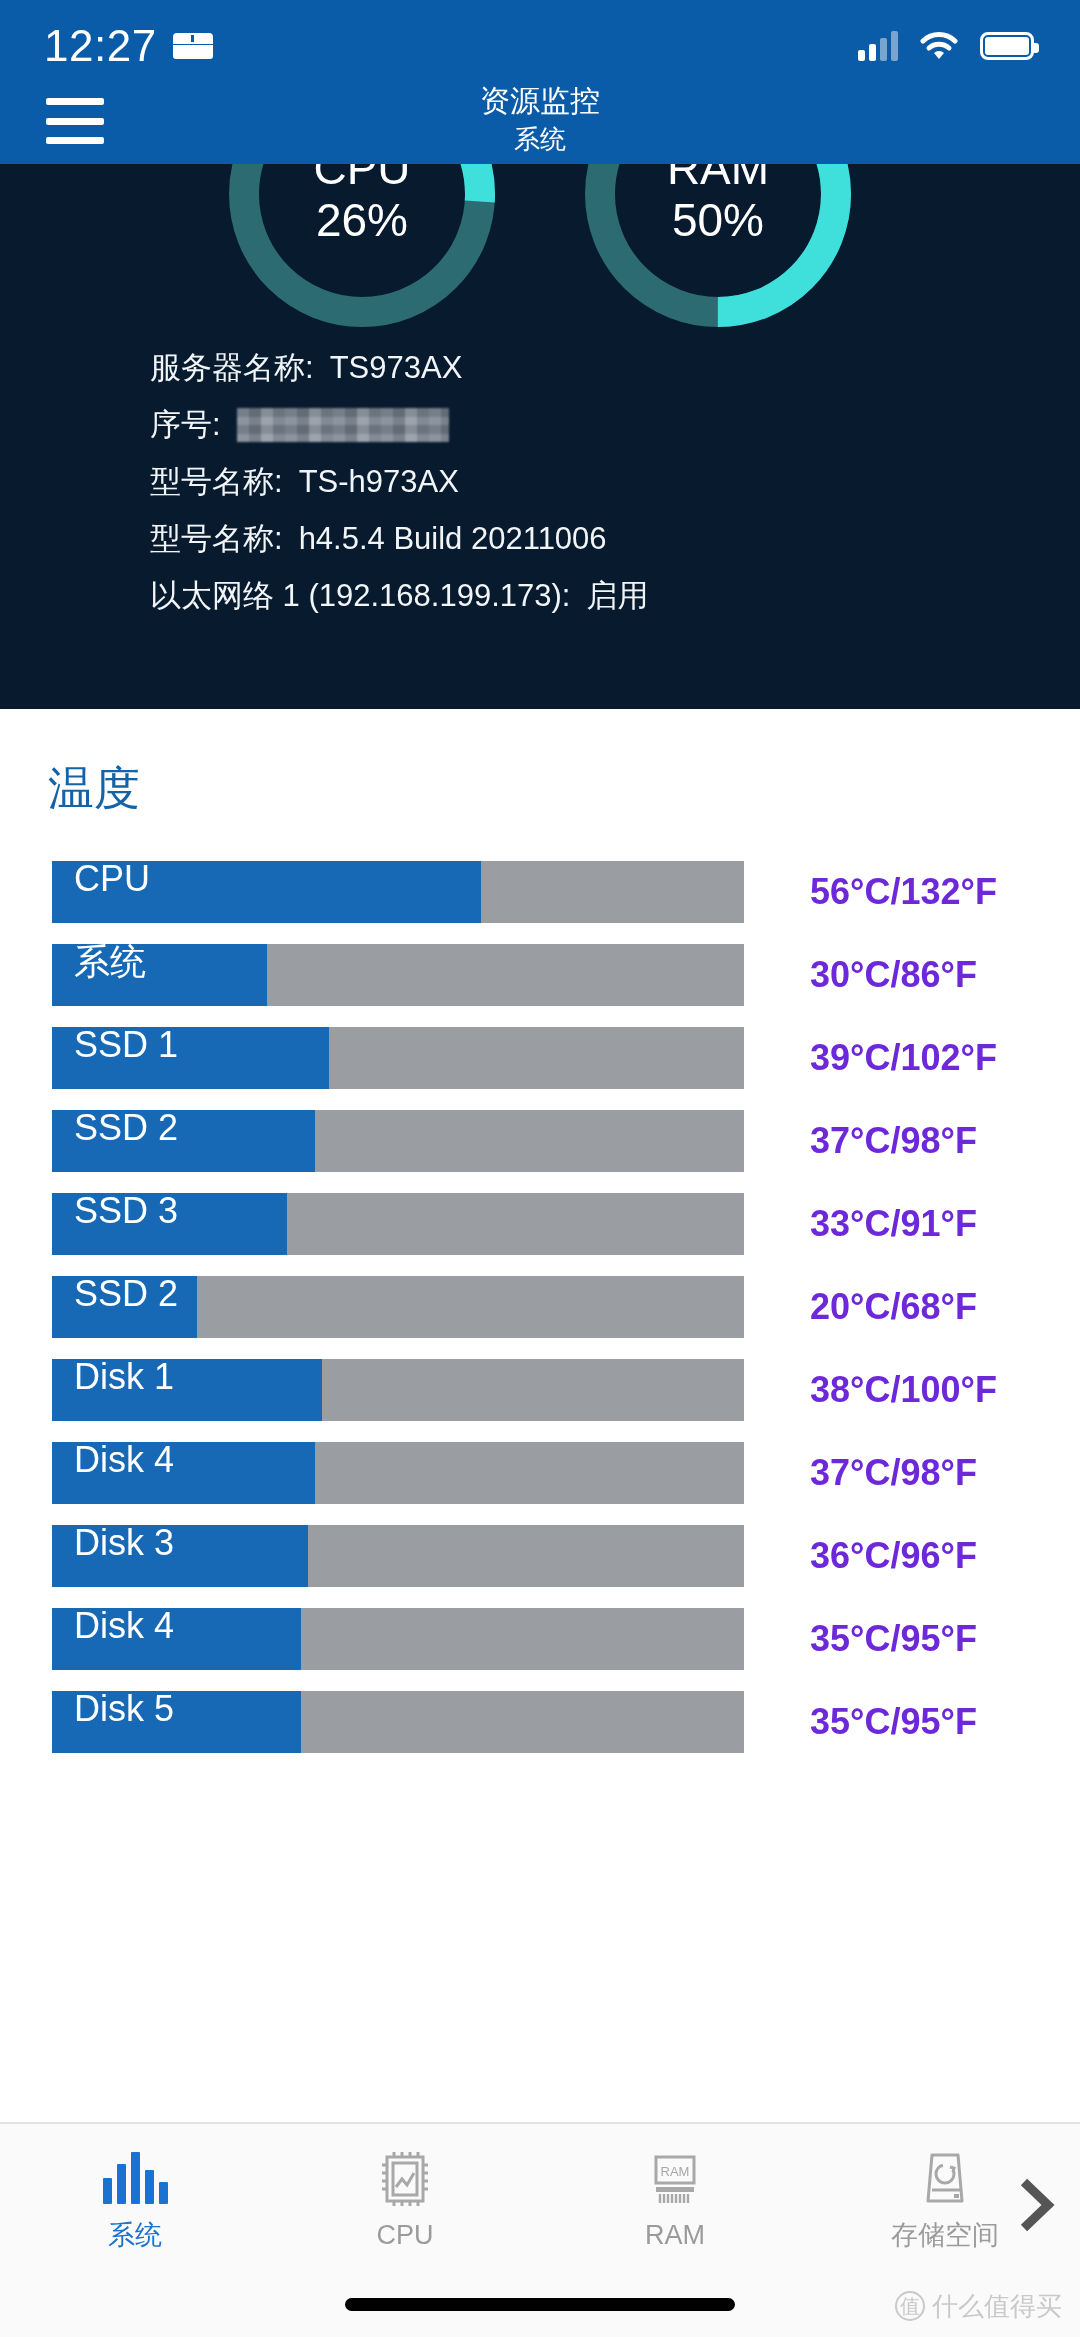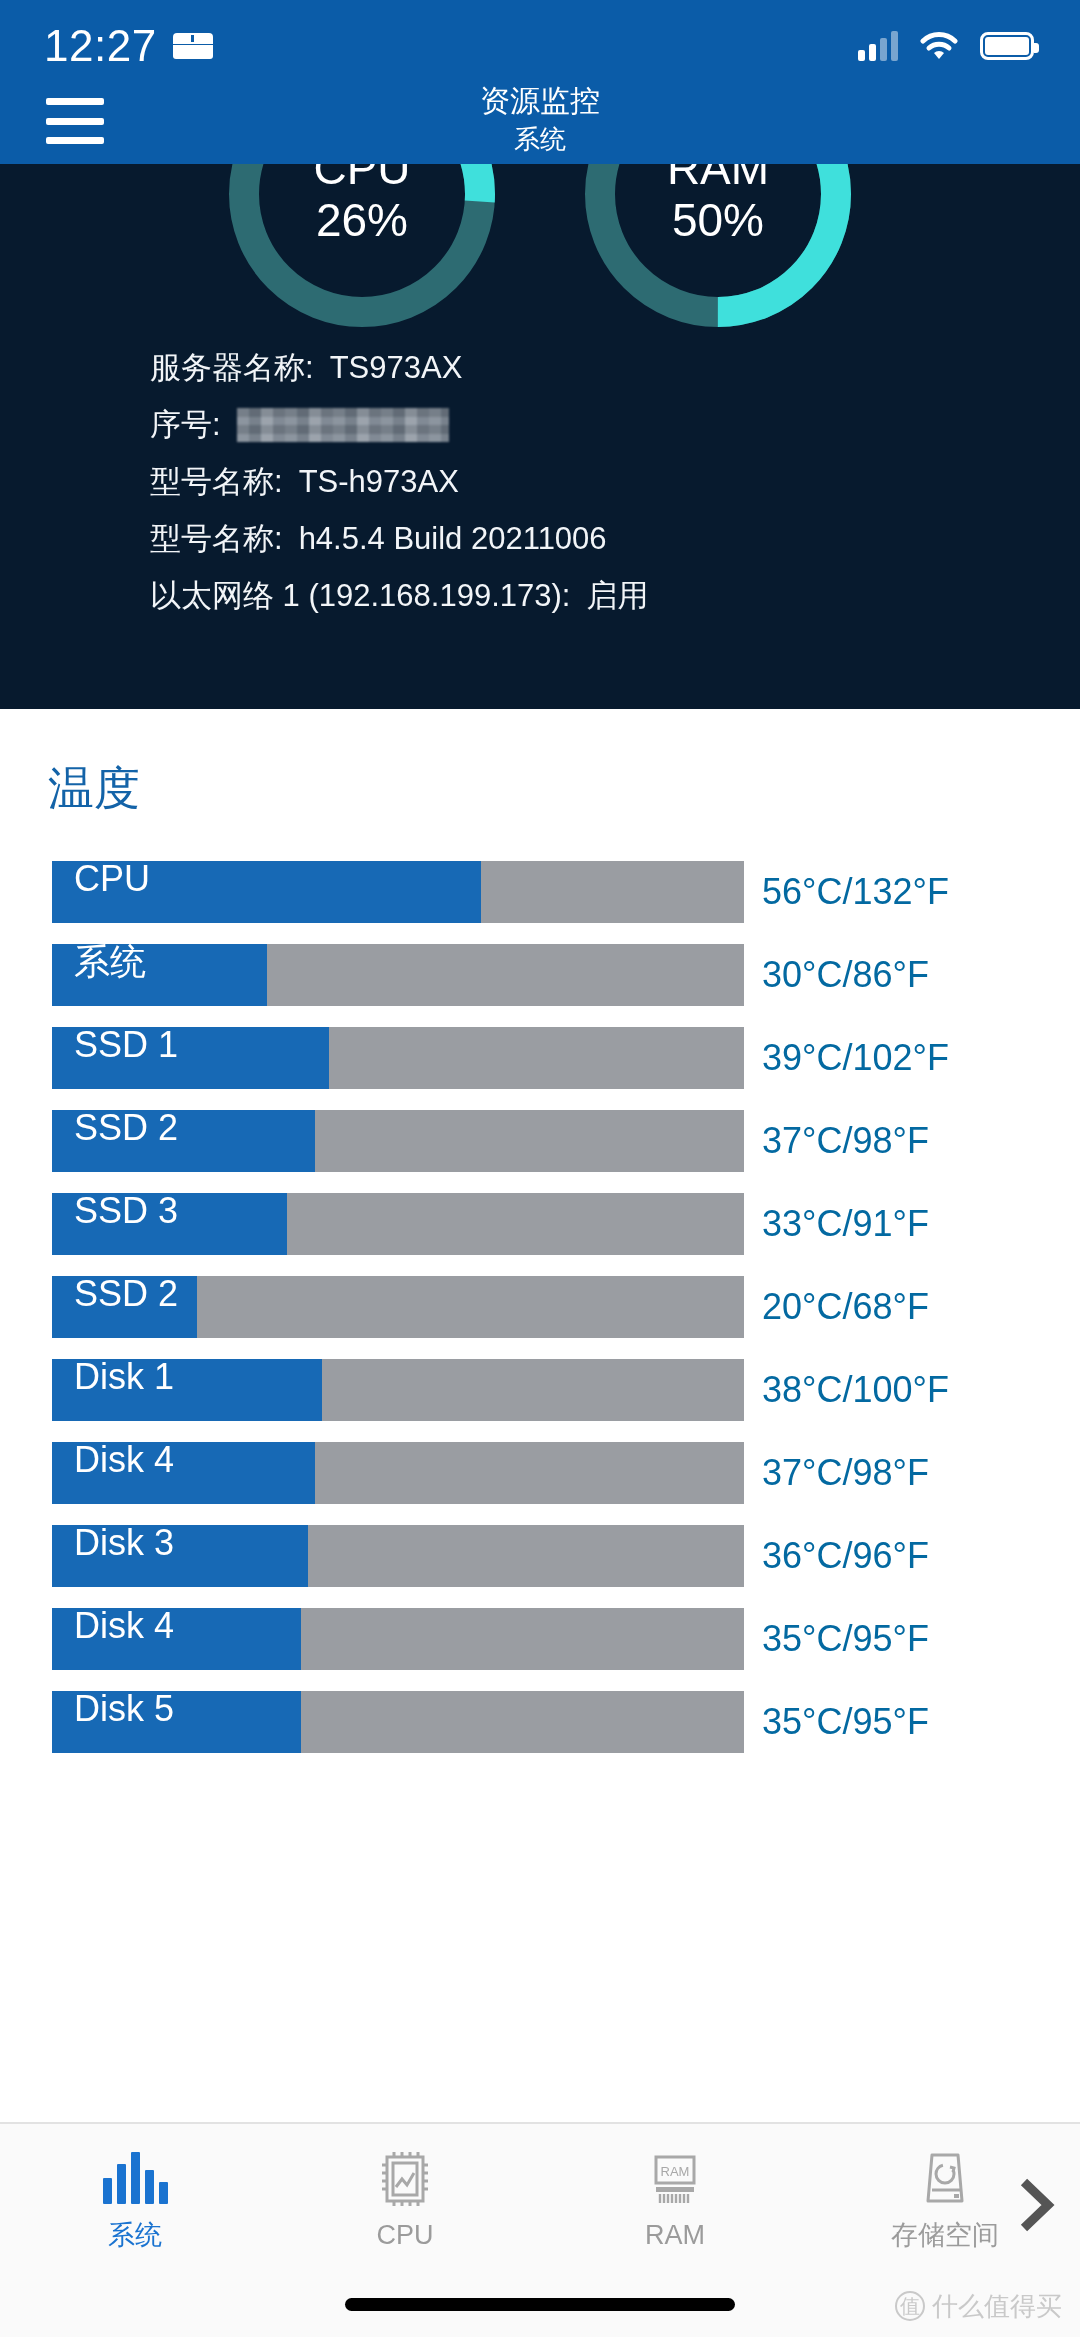--- a/index.html
+++ b/index.html
@@ -156,24 +156,24 @@
   }
   .temp-name {
     position: absolute;
     left: 22px;
     color: #ffffff;
     font-size: 36px;
     white-space: nowrap;
     line-height: 1;
   }
   .temp-value {
-    margin-left: 18px;
-    color: #0369a1;
+    margin-left: 66px;
+    color: #6d28d9;
     font-size: 36px;
-    font-weight: normal;
+    font-weight: bold;
     white-space: nowrap;
     line-height: 1;
   }
 
   
   .bottom-nav {
     position: absolute;
     left: 0; right: 0; bottom: 0;
     height: 215px;
     background: #fafafa;

